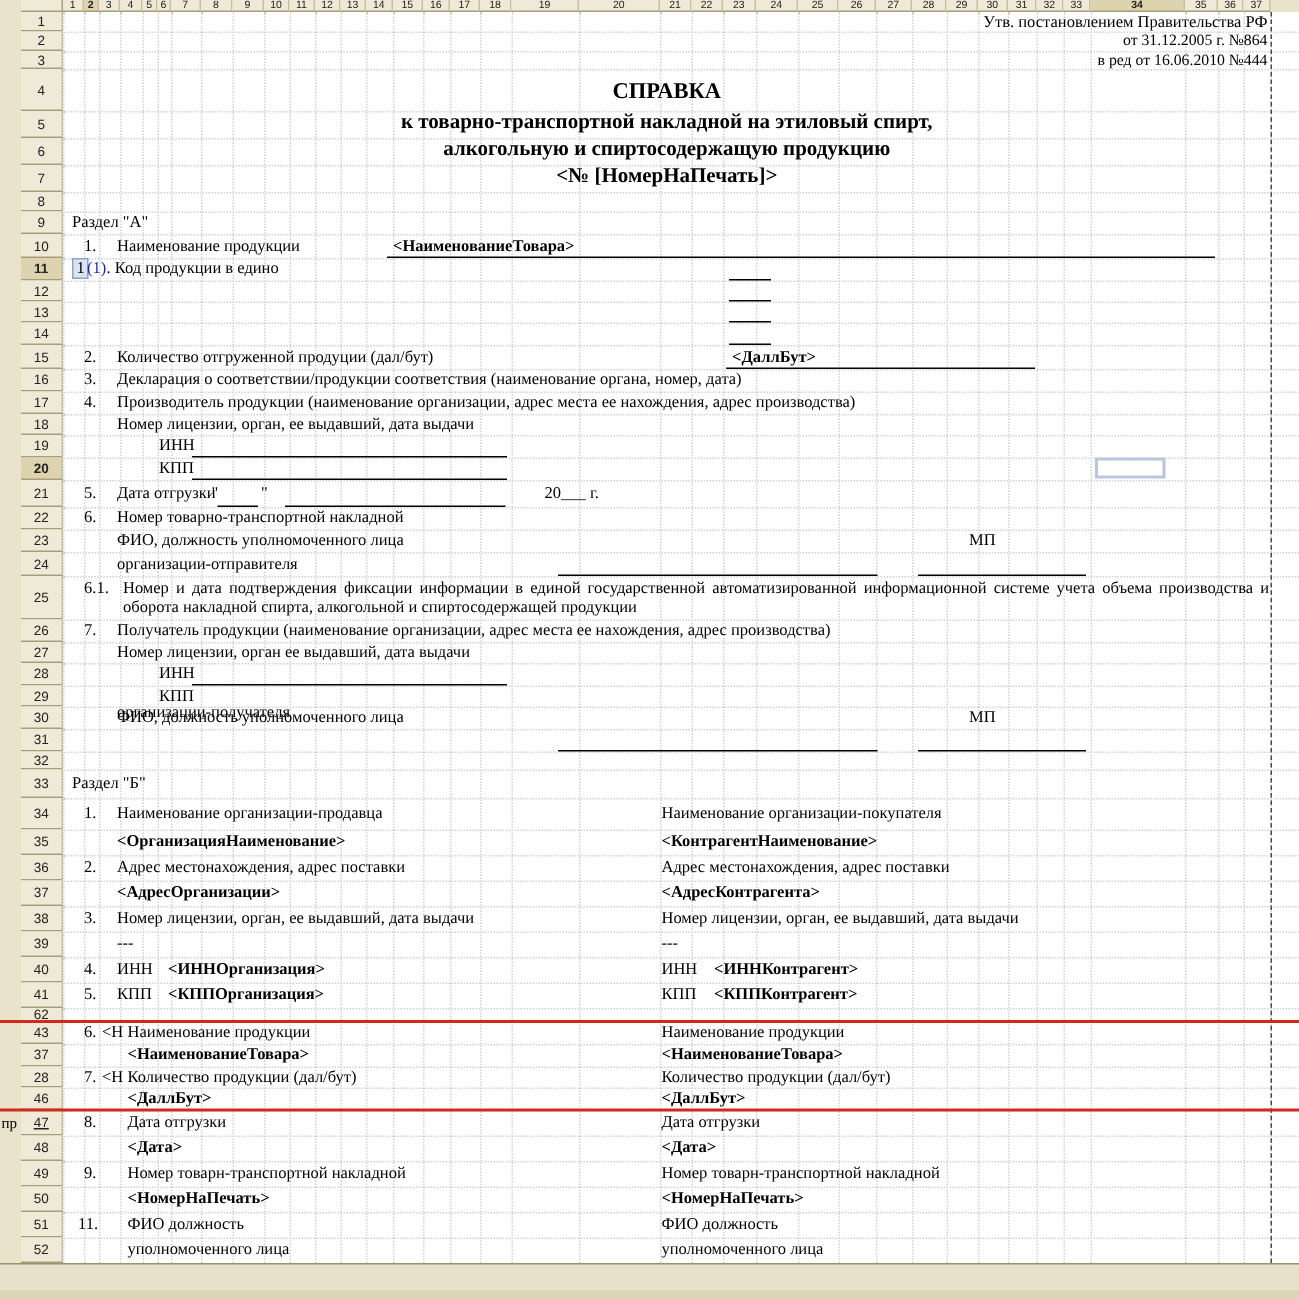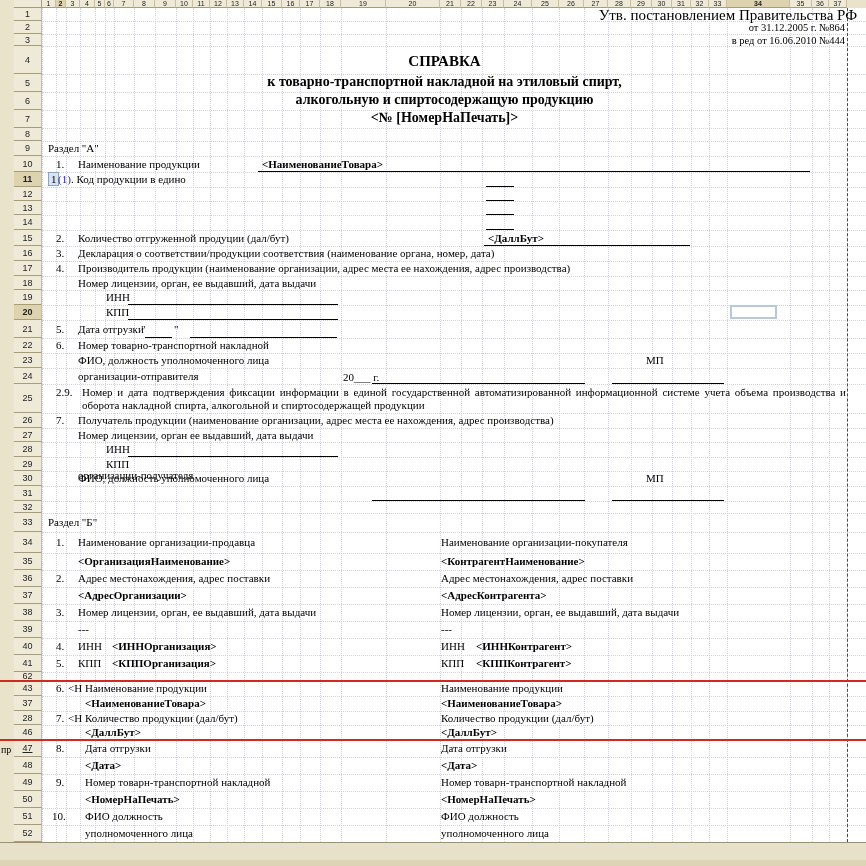--- a/index.html
+++ b/index.html
@@ -228,21 +228,21 @@
       <div class="fline" style="left: 128px; top: 319px; width: 210px;"></div>
       <div class="fline" style="left: 145px; top: 337px; width: 27px;"></div>
       <div class="fline" style="left: 190px; top: 337px; width: 147px;"></div>
       <div class="fline" style="left: 372px; top: 383px; width: 213px;"></div>
       <div class="fline" style="left: 612px; top: 383px; width: 112px;"></div>
       <div class="fline" style="left: 128px; top: 456px; width: 210px;"></div>
       <div class="fline" style="left: 372px; top: 500px; width: 213px;"></div>
       <div class="fline" style="left: 612px; top: 500px; width: 112px;"></div>
       <div class="redline" style="top: 680px;"></div>
       <div class="redline" style="top: 739px;"></div>
-      <div class="cell" style="top: 9px; font-size: 15px; right: 9px;">Утв. постановлением Правительства РФ</div>
+      <div class="cell" style="top: 9px; font-size: 11px; right: 21px;">Утв. постановлением Правительства РФ</div>
       <div class="cell" style="top: 22px; font-size: 10.5px; right: 21px;">от 31.12.2005 г. №864</div>
       <div class="cell" style="top: 35px; font-size: 10.5px; right: 21px;">в ред от 16.06.2010 №444</div>
       <div class="cell b" style="top: 55px; font-size: 15px; left: 42px; width: 805px; text-align: center;">СПРАВКА</div>
       <div class="cell b" style="top: 76px; font-size: 14px; left: 42px; width: 805px; text-align: center;">к товарно-транспортной накладной на этиловый спирт,</div>
       <div class="cell b" style="top: 94px; font-size: 14px; left: 42px; width: 805px; text-align: center;">алкогольную и спиртосодержащую продукцию</div>
       <div class="cell b" style="top: 112px; font-size: 14px; left: 42px; width: 805px; text-align: center;">&lt;№ [НомерНаПечать]&gt;</div>
       <div class="cell" style="top: 142px; left: 48px;">Раздел "А"</div>
       <div class="cell" style="top: 158px; left: 56px;">1.</div>
       <div class="cell" style="top: 158px; left: 78px;">Наименование продукции</div>
       <div class="cell b" style="top: 158px; left: 262px;">&lt;НаименованиеТовара&gt;</div>
@@ -256,27 +256,27 @@
       <div class="cell" style="top: 247px; left: 78px;">Декларация о соответствии/продукции соответствия (наименование органа, номер, дата)</div>
       <div class="cell" style="top: 262px; left: 56px;">4.</div>
       <div class="cell" style="top: 262px; left: 78px;">Производитель продукции (наименование организации, адрес места ее нахождения, адрес производства)</div>
       <div class="cell" style="top: 277px; left: 78px;">Номер лицензии, орган, ее выдавший, дата выдачи</div>
       <div class="cell" style="top: 291px; left: 106px;">ИНН</div>
       <div class="cell" style="top: 306px; left: 106px;">КПП</div>
       <div class="cell" style="top: 323px; left: 56px;">5.</div>
       <div class="cell" style="top: 323px; left: 78px;">Дата отгрузки</div>
       <div class="cell" style="top: 323px; left: 141px;">"</div>
       <div class="cell" style="top: 323px; left: 174px;">"</div>
-      <div class="cell" style="top: 323px; left: 343px; margin-top: 48px;">20___ г.</div>
+      <div class="cell" style="top: 323px; left: 363px;">20___ г.</div>
       <div class="cell" style="top: 339px; left: 56px;">6.</div>
       <div class="cell" style="top: 339px; left: 78px;">Номер товарно-транспортной накладной</div>
       <div class="cell" style="top: 354px; left: 78px;">ФИО, должность уполномоченного лица</div>
       <div class="cell" style="top: 354px; left: 646px;">МП</div>
       <div class="cell" style="top: 370px; left: 78px;">организации-отправителя</div>
-      <div class="cell" style="top: 386px; left: 56px;">2.9.</div>
+      <div class="cell" style="top: 386px; left: 56px;">6.1.</div>
       <div class="cell" style="top: 386px; left: 82px; width: 764px; white-space: normal; text-align: justify; text-align-last: justify; overflow: hidden; height: 13px;">Номер и дата подтверждения фиксации информации в единой государственной автоматизированной информационной системе учета объема производства и</div>
       <div class="cell" style="top: 399px; left: 82px;">оборота накладной спирта, алкогольной и спиртосодержащей продукции</div>
       <div class="cell" style="top: 414px; left: 56px;">7.</div>
       <div class="cell" style="top: 414px; left: 78px;">Получатель продукции (наименование организации, адрес места ее нахождения, адрес производства)</div>
       <div class="cell" style="top: 429px; left: 78px;">Номер лицензии, орган ее выдавший, дата выдачи</div>
       <div class="cell" style="top: 443px; left: 106px;">ИНН</div>
       <div class="cell" style="top: 458px; left: 106px;">КПП</div>
       <div class="cell" style="top: 472px; left: 78px;">ФИО, должность уполномоченного лица</div>
       <div class="cell" style="top: 472px; left: 646px;">МП</div>
       <div class="cell" style="top: 469px; left: 78px;">организации-получателя</div>
@@ -321,21 +321,21 @@
       <div class="cell" style="top: 742px; left: 56px;">8.</div>
       <div class="cell" style="top: 742px; left: 85px;">Дата отгрузки</div>
       <div class="cell" style="top: 742px; left: 441px;">Дата отгрузки</div>
       <div class="cell b" style="top: 759px; left: 85px;">&lt;Дата&gt;</div>
       <div class="cell b" style="top: 759px; left: 441px;">&lt;Дата&gt;</div>
       <div class="cell" style="top: 776px; left: 56px;">9.</div>
       <div class="cell" style="top: 776px; left: 85px;">Номер товарн-транспортной накладной</div>
       <div class="cell" style="top: 776px; left: 441px;">Номер товарн-транспортной накладной</div>
       <div class="cell b" style="top: 793px; left: 85px;">&lt;НомерНаПечать&gt;</div>
       <div class="cell b" style="top: 793px; left: 441px;">&lt;НомерНаПечать&gt;</div>
-      <div class="cell" style="top: 810px; left: 52px;">10.</div>
+      <div class="cell" style="top: 810px; left: 52px;">11.</div>
       <div class="cell" style="top: 810px; left: 85px;">ФИО должность</div>
       <div class="cell" style="top: 810px; left: 441px;">ФИО должность</div>
       <div class="cell" style="top: 827px; left: 85px;">уполномоченного лица</div>
       <div class="cell" style="top: 827px; left: 441px;">уполномоченного лица</div>
     </div>
   <div id="margin-note" style="top: 744px;">пр</div>
   <div id="bottombar" style="top: 842px; height: 24px;">
       <div class="inner"></div>
     </div>
 </div>

